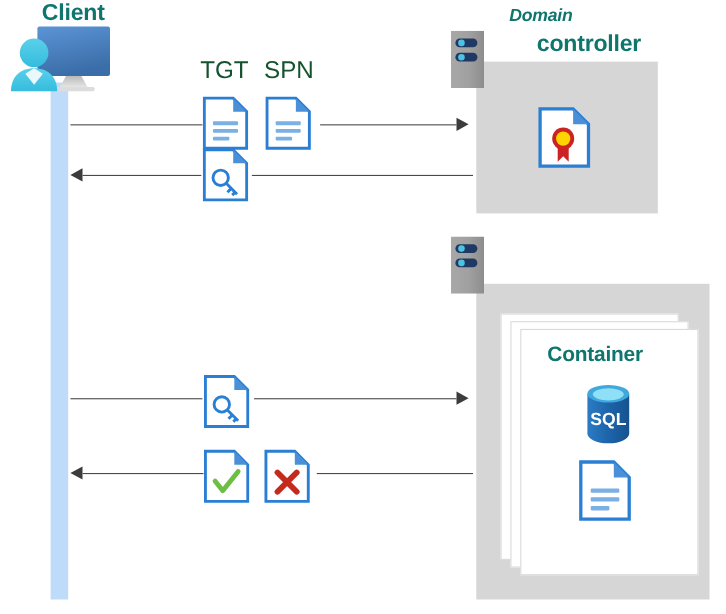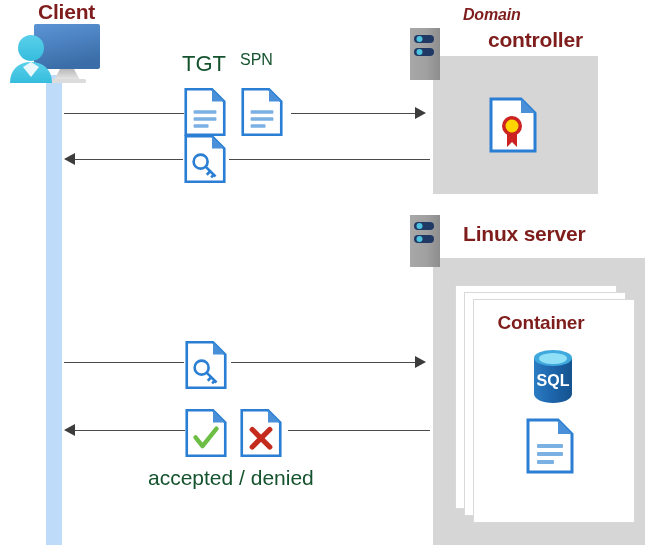--- a/index.html
+++ b/index.html
@@ -16,21 +16,21 @@
     width: 660px;
     height: 558px;
     background: #ffffff;
     overflow: hidden;
   }
   .abs { position: absolute; }
 
   
   .title-bold {
     font-weight: bold;
-    color: #7f1d1d;
+    color: #0f766e;
     letter-spacing: -0.2px;
   }
   .lbl {
     color: #14532d;
     font-weight: normal;
   }
 
   
   #client-lifeline {
     left: 46px; top: 75px;
@@ -156,21 +156,20 @@
   <div class="abs" style="left:410px; top:215px;">
     <svg class="server-chassis" viewBox="0 0 30 52">
       <rect x="0" y="0" width="30" height="52" fill="url(#srvGrad1)"></rect>
       <rect x="4" y="7" width="20" height="8" rx="4" fill="#1f3864"></rect>
       <circle cx="9.5" cy="11" r="3" fill="#4ec3e0"></circle>
       <rect x="4" y="20" width="20" height="8" rx="4" fill="#1f3864"></rect>
       <circle cx="9.5" cy="24" r="3" fill="#4ec3e0"></circle>
     </svg>
   </div>
 
-  <div class="abs title-bold" style="left:463px; top:222px; font-size:21px;">Linux server</div>
 
   <div class="abs card" id="card-back"></div>
   <div class="abs card" id="card-mid"></div>
   <div class="abs card" id="card-front"></div>
 
   <div class="abs title-bold" style="left:473px; top:312px; width:136px; text-align:center; font-size:19px;">Container</div>
 
   <div class="abs" style="left:525px; top:348px;">
     <svg width="56" height="56" viewBox="0 0 56 56" class="docicon">
       <defs>
@@ -206,21 +205,21 @@
   <div class="abs" style="left:184px; top:87px;">
     <svg width="42" height="50" viewBox="0 0 48 56" class="docicon">
       <path d="M2 2 h30 l14 14 v38 h-44 z" fill="#ffffff" stroke="#2a7fd4" stroke-width="3"></path>
       <path d="M32 2 l14 14 h-14 z" fill="#4a90d9"></path>
       <rect x="11" y="26" width="26" height="4" rx="1" fill="#7bb0e4"></rect>
       <rect x="11" y="34" width="26" height="4" rx="1" fill="#7bb0e4"></rect>
       <rect x="11" y="42" width="17" height="4" rx="1" fill="#7bb0e4"></rect>
     </svg>
   </div>
 
-  <div class="abs lbl" style="left:240px; top:51px; font-size:16px;">SPN</div>
+  <div class="abs lbl" style="left:240px; top:51px; font-size:22px;">SPN</div>
   <div class="abs" style="left:241px; top:87px;">
     <svg width="42" height="50" viewBox="0 0 48 56" class="docicon">
       <path d="M2 2 h30 l14 14 v38 h-44 z" fill="#ffffff" stroke="#2a7fd4" stroke-width="3"></path>
       <path d="M32 2 l14 14 h-14 z" fill="#4a90d9"></path>
       <rect x="11" y="26" width="26" height="4" rx="1" fill="#7bb0e4"></rect>
       <rect x="11" y="34" width="26" height="4" rx="1" fill="#7bb0e4"></rect>
       <rect x="11" y="42" width="17" height="4" rx="1" fill="#7bb0e4"></rect>
     </svg>
   </div>
 
@@ -274,15 +273,14 @@
     <svg width="42" height="50" viewBox="0 0 48 56" class="docicon">
       <path d="M2 2 h30 l14 14 v38 h-44 z" fill="#ffffff" stroke="#2a7fd4" stroke-width="3"></path>
       <path d="M32 2 l14 14 h-14 z" fill="#4a90d9"></path>
       <g stroke="#c42b1c" stroke-width="6" stroke-linecap="round">
         <path d="M14 24 l20 20"></path>
         <path d="M34 24 l-20 20"></path>
       </g>
     </svg>
   </div>
 
-  <div class="abs lbl" style="left:148px; top:466px; font-size:21px;">accepted / denied</div>
 
 </div>
 
 </body></html>

